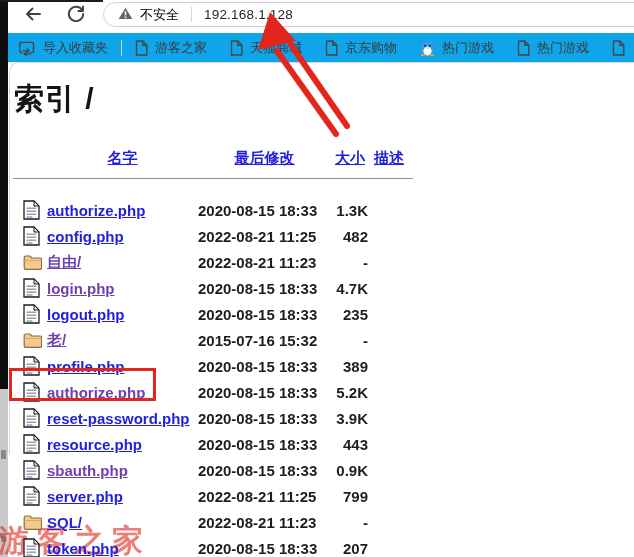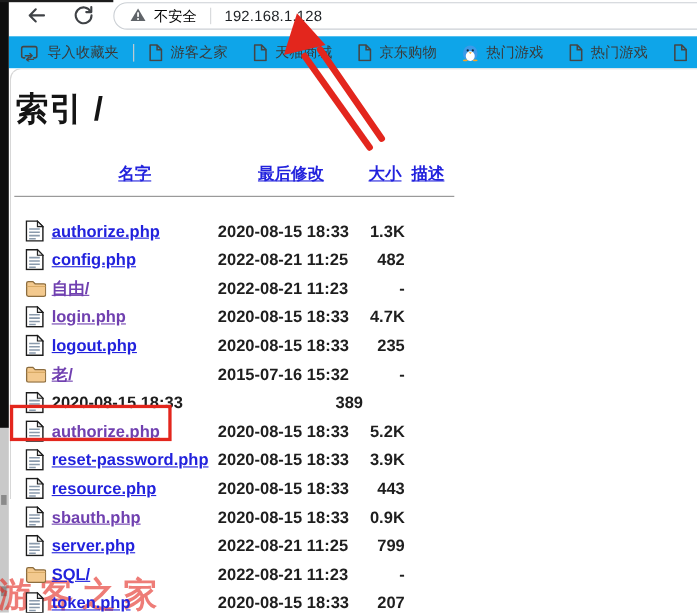--- a/index.html
+++ b/index.html
@@ -291,20 +291,21 @@
               <path d="M1 1 h10 l5 5 v13 h-15 z" fill="#fff" stroke="#1d1d1d" stroke-width="1.3"></path>
               <path d="M11 1 l5 5 h-5 z" fill="#e2e2e2" stroke="#1d1d1d" stroke-width="1"></path>
               <g stroke="#8a9aac" stroke-width="1.4">
                 <line x1="3.5" y1="8.2" x2="13.2" y2="8.2"></line>
                 <line x1="3.5" y1="11.2" x2="13.2" y2="11.2"></line>
                 <line x1="3.5" y1="14.2" x2="13.2" y2="14.2"></line>
                 <line x1="3.5" y1="17" x2="9.5" y2="17"></line>
               </g>
             </svg>
           </span>
+          <a class="name-cell">profile.php</a>
           <span class="date-cell">2020-08-15 18:33</span>
           <span class="size-cell">389</span>
           <span class="desc-cell"></span>
         </div>
         <div class="grid row">
           <span class="icon-cell">
             <svg width="17" height="20" viewBox="0 0 17 20">
               <path d="M1 1 h10 l5 5 v13 h-15 z" fill="#fff" stroke="#1d1d1d" stroke-width="1.3"></path>
               <path d="M11 1 l5 5 h-5 z" fill="#e2e2e2" stroke="#1d1d1d" stroke-width="1"></path>
               <g stroke="#8a9aac" stroke-width="1.4">

